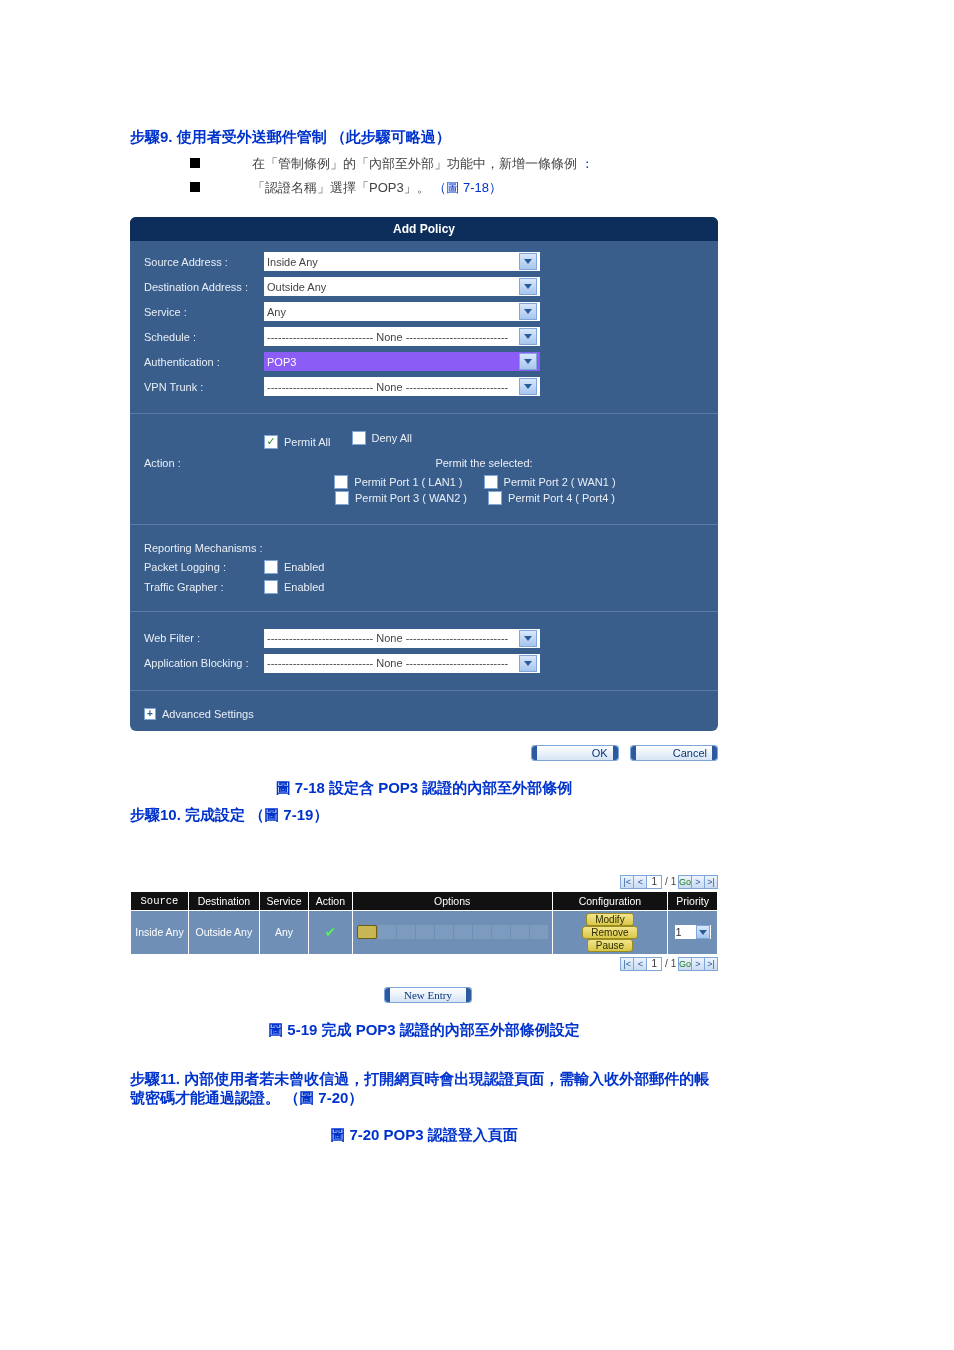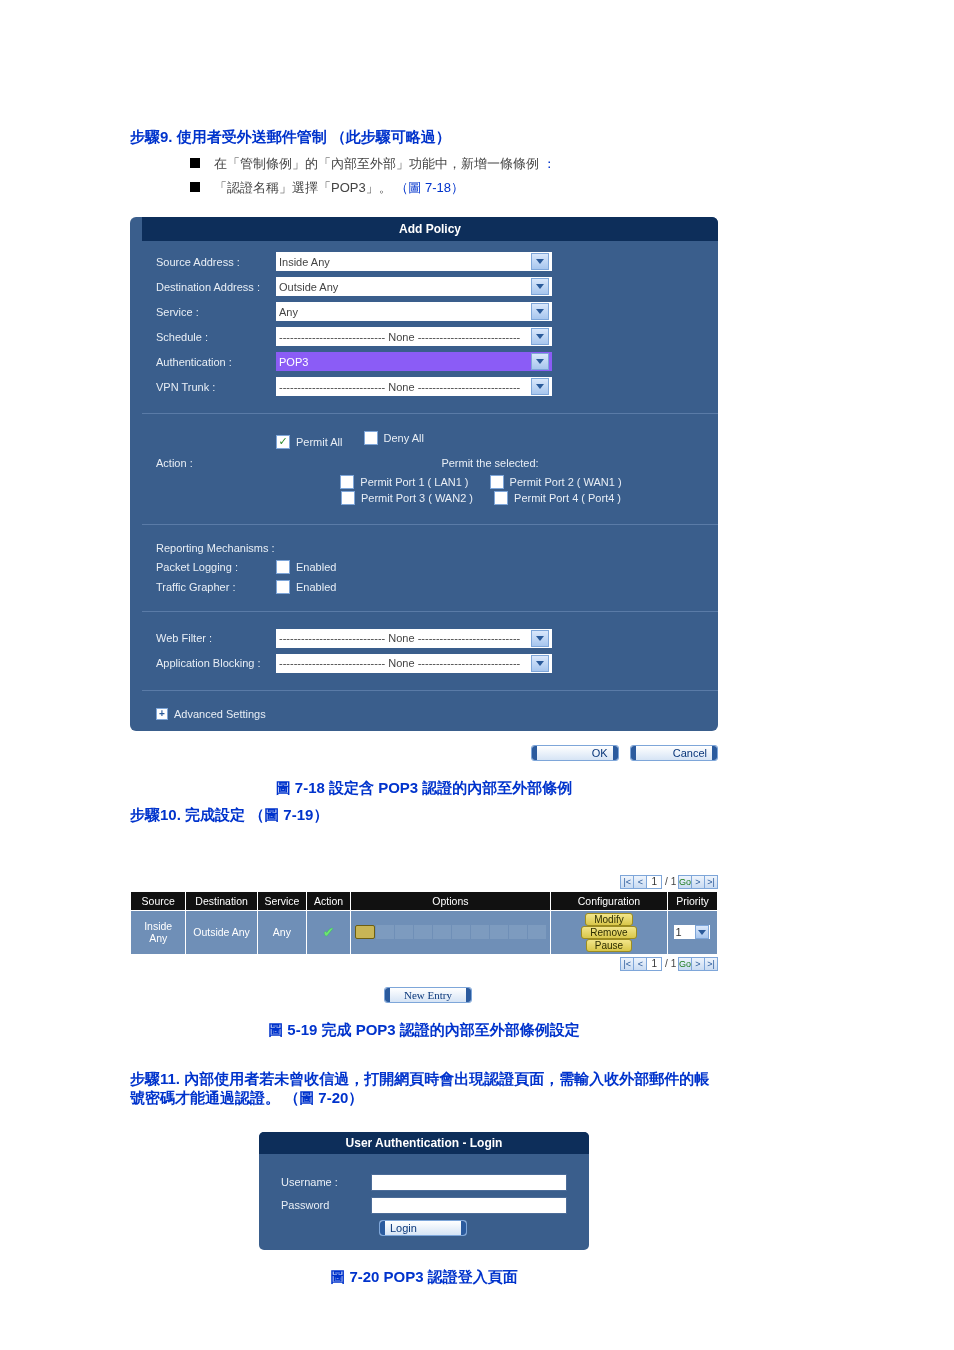--- a/index.html
+++ b/index.html
@@ -29,40 +29,40 @@
     list-style: none;
     margin: 0 0 0 60px;
     padding: 0;
   }
   ul.bullets li {
     display: flex;
     align-items: flex-start;
     margin: 6px 0;
     font-size: 13px;
     color: #444;
+    gap: 38px;
   }
   ul.bullets li .sq {
     width: 10px;
     height: 10px;
     background: #000;
     display: inline-block;
     margin: 3px 14px 0 0;
     flex-shrink: 0;
   }
   .paren-blue {
     color: #0033cc;
   }
   .panel {
     margin: 20px 0 0 0;
     background: #3a5e8c; 
     border-radius: 6px;
     overflow: hidden;
     font-size: 11px;
     color: #e8eef5;
-    padding-left: 12px;
   }
   .panel-titlebar {
     background: #0d2e5a;
     color: #fff;
     font-weight: bold;
     text-align: center;
     padding: 5px 0;
     font-size: 12px;
   }
   .panel-section {
@@ -442,21 +442,21 @@
 
     <div class="pager">
       <span class="pg-btn">|&lt;</span><span class="pg-btn">&lt;</span><span class="pg-txt">1</span>
       <span> / </span><span>1</span>
       <span class="pg-btn" style="color:#1a7a1a;">Go</span><span class="pg-btn">&gt;</span><span class="pg-btn">&gt;|</span>
     </div>
 
     <table class="grid">
       <thead>
         <tr>
-          <th style="width:70px;">Source</th>
+          <th style="width:70px;font-family:Liberation Mono, monospace;">Source</th>
           <th style="width:80px;">Destination</th>
           <th style="width:50px;">Service</th>
           <th style="width:45px;">Action</th>
           <th>Options</th>
           <th style="width:190px;">Configuration</th>
           <th style="width:50px;">Priority</th>
         </tr>
       </thead>
       <tbody>
         <tr>
@@ -507,33 +507,17 @@
       <span class="winbtn"><span>New Entry</span></span>
     </div>
 
     <div class="blue-heading" style="text-align:center;margin-top:18px;">圖 5-19 完成 POP3 認證的內部至外部條例設定</div>
 
     <div class="blue-heading" style="margin-top:30px;">
       <span>步驟11.  內部使用者若未曾收信過，打開網頁時會出現認證頁面，需輸入收外部郵件的帳號密碼才能通過認證。</span>
       <span class="paren-blue">（圖 7-20）</span>
     </div>
 
-    <div class="login-box">
-      <div class="titlebar">User Authentication - Login</div>
-      <div class="body">
-        <div class="row">
-          <div class="lbl">Username :</div>
-          <input type="text" style="">
-        </div>
-        <div class="row">
-          <div class="lbl">Password</div>
-          <input type="password" style="">
-        </div>
-        <div class="btnrow2">
-          <span class="winbtn"><span>Login</span></span>
-        </div>
-      </div>
-    </div>
 
     <div class="blue-heading" style="text-align:center;margin-top:18px;">圖 7-20 POP3 認證登入頁面</div>
 
   </div>
 </div>
 
 </body></html>

